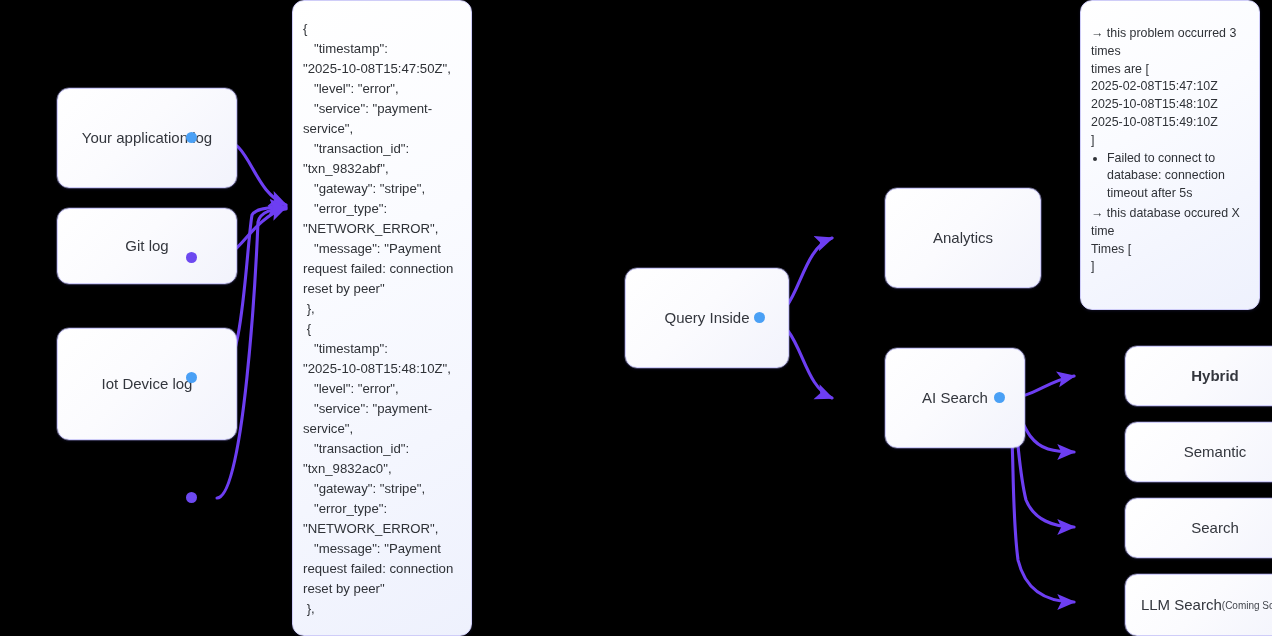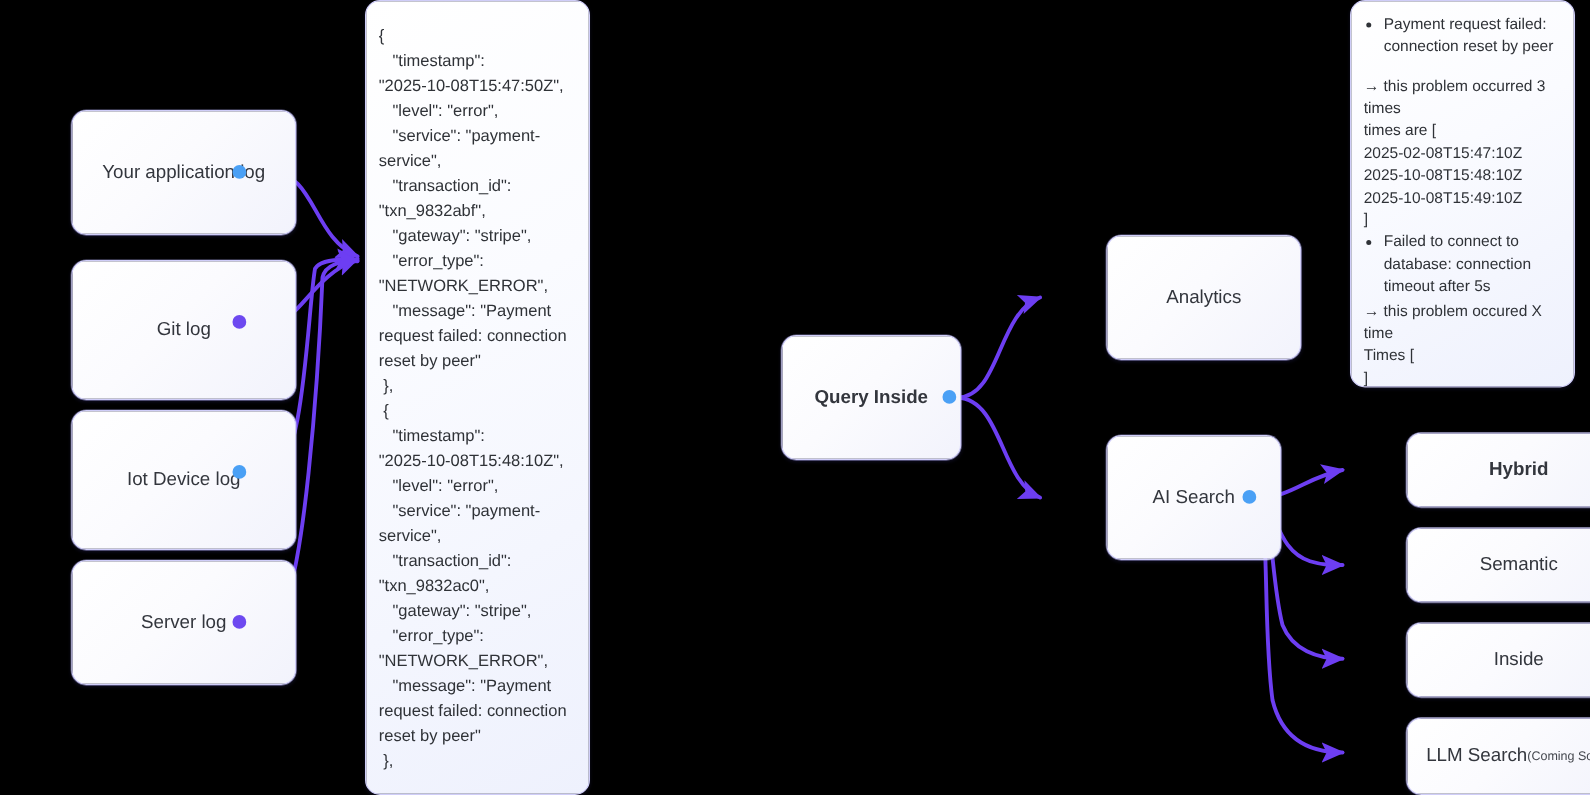--- a/index.html
+++ b/index.html
@@ -125,33 +125,30 @@
       <path d="M1006,399 C1019,408 1016,460 1026,500 C1034,520 1054,527 1074,527"></path>
       <path d="M1006,400 C1016,412 1010,500 1018,560 C1026,593 1050,602 1074,602"></path>
     </g>
   </svg>
 
   <div class="node" style="left:12px; top:88px; width:180px; height:100px;">
     <span class="label">Your application log</span>
   </div>
   <div class="port blue" style="left:186px; top:132px;"></div>
 
-  <div class="node" style="left:12px; top:208px; width:180px; height:112px;">
+  <div class="node" style="left:12px; top:208px; width:180px; height:76px;">
     <span class="label">Git log</span>
   </div>
   <div class="port purple" style="left:186px; top:252px;"></div>
 
   <div class="node" style="left:12px; top:328px; width:180px; height:112px;">
     <span class="label">Iot Device log</span>
   </div>
   <div class="port blue" style="left:186px; top:372px;"></div>
 
-  <div class="node" style="left:12px; top:448px; width:180px; height:100px;">
-    <span class="label">Server log</span>
-  </div>
   <div class="port purple" style="left:186px; top:492px;"></div>
 
   <div class="panel" id="json-panel">{
    "timestamp":
 "2025-10-08T15:47:50Z",
    "level": "error",
    "service": "payment-
 service",
    "transaction_id":
 "txn_9832abf",
@@ -171,21 +168,21 @@
    "transaction_id":
 "txn_9832ac0",
    "gateway": "stripe",
    "error_type":
 "NETWORK_ERROR",
    "message": "Payment
 request failed: connection
 reset by peer"
  },</div>
 
-  <div class="node" style="left:580px; top:268px; width:144px; height:100px;font-weight:bold;">
+  <div class="node" style="left:580px; top:268px; width:164px; height:100px;">
     <span class="label">Query Inside</span>
   </div>
   <div class="port blue" style="left:754px; top:312px;"></div>
 
   <div class="node" style="left:840px; top:188px; width:156px; height:100px;">
     <span class="label">Analytics</span>
   </div>
 
   <div class="node" style="left:840px; top:348px; width:140px; height:100px;text-align:right;">
     <span class="label">AI Search</span>
@@ -194,39 +191,36 @@
 
   <div class="node" style="left:1080px; top:346px; width:180px; height:60px;font-weight:bold;">
     <span class="label">Hybrid</span>
   </div>
 
   <div class="node" style="left:1080px; top:422px; width:180px; height:60px;text-align:right;">
     <span class="label">Semantic</span>
   </div>
 
   <div class="node" style="left:1080px; top:498px; width:180px; height:60px;">
-    <span class="label">Inside</span>
+    <span class="label">Search</span>
   </div>
 
   <div class="node" style="left:1080px; top:574px; width:180px; height:62px; flex-direction:row;">
     <span class="label">LLM Search</span>
     <span class="sublabel">(Coming Soon)</span>
   </div>
 
   <div class="panel" id="results-panel">
-    <ul>
-      <li>Payment request failed: connection reset by peer</li>
-    </ul>
     <div class="note">→ this problem occurred 3 times</div>
     <div class="line">times are [</div>
     <div class="line">2025-02-08T15:47:10Z</div>
     <div class="line">2025-10-08T15:48:10Z</div>
     <div class="line">2025-10-08T15:49:10Z</div>
     <div class="line">]</div>
     <ul>
       <li>Failed to connect to database: connection timeout after 5s</li>
     </ul>
-    <div class="note2">→ this problem occured X time</div>
+    <div class="note2">→ this database occured X time</div>
     <div class="line">Times [</div>
     <div class="line">]</div>
   </div>
 
 </div>
 
 </body></html>

